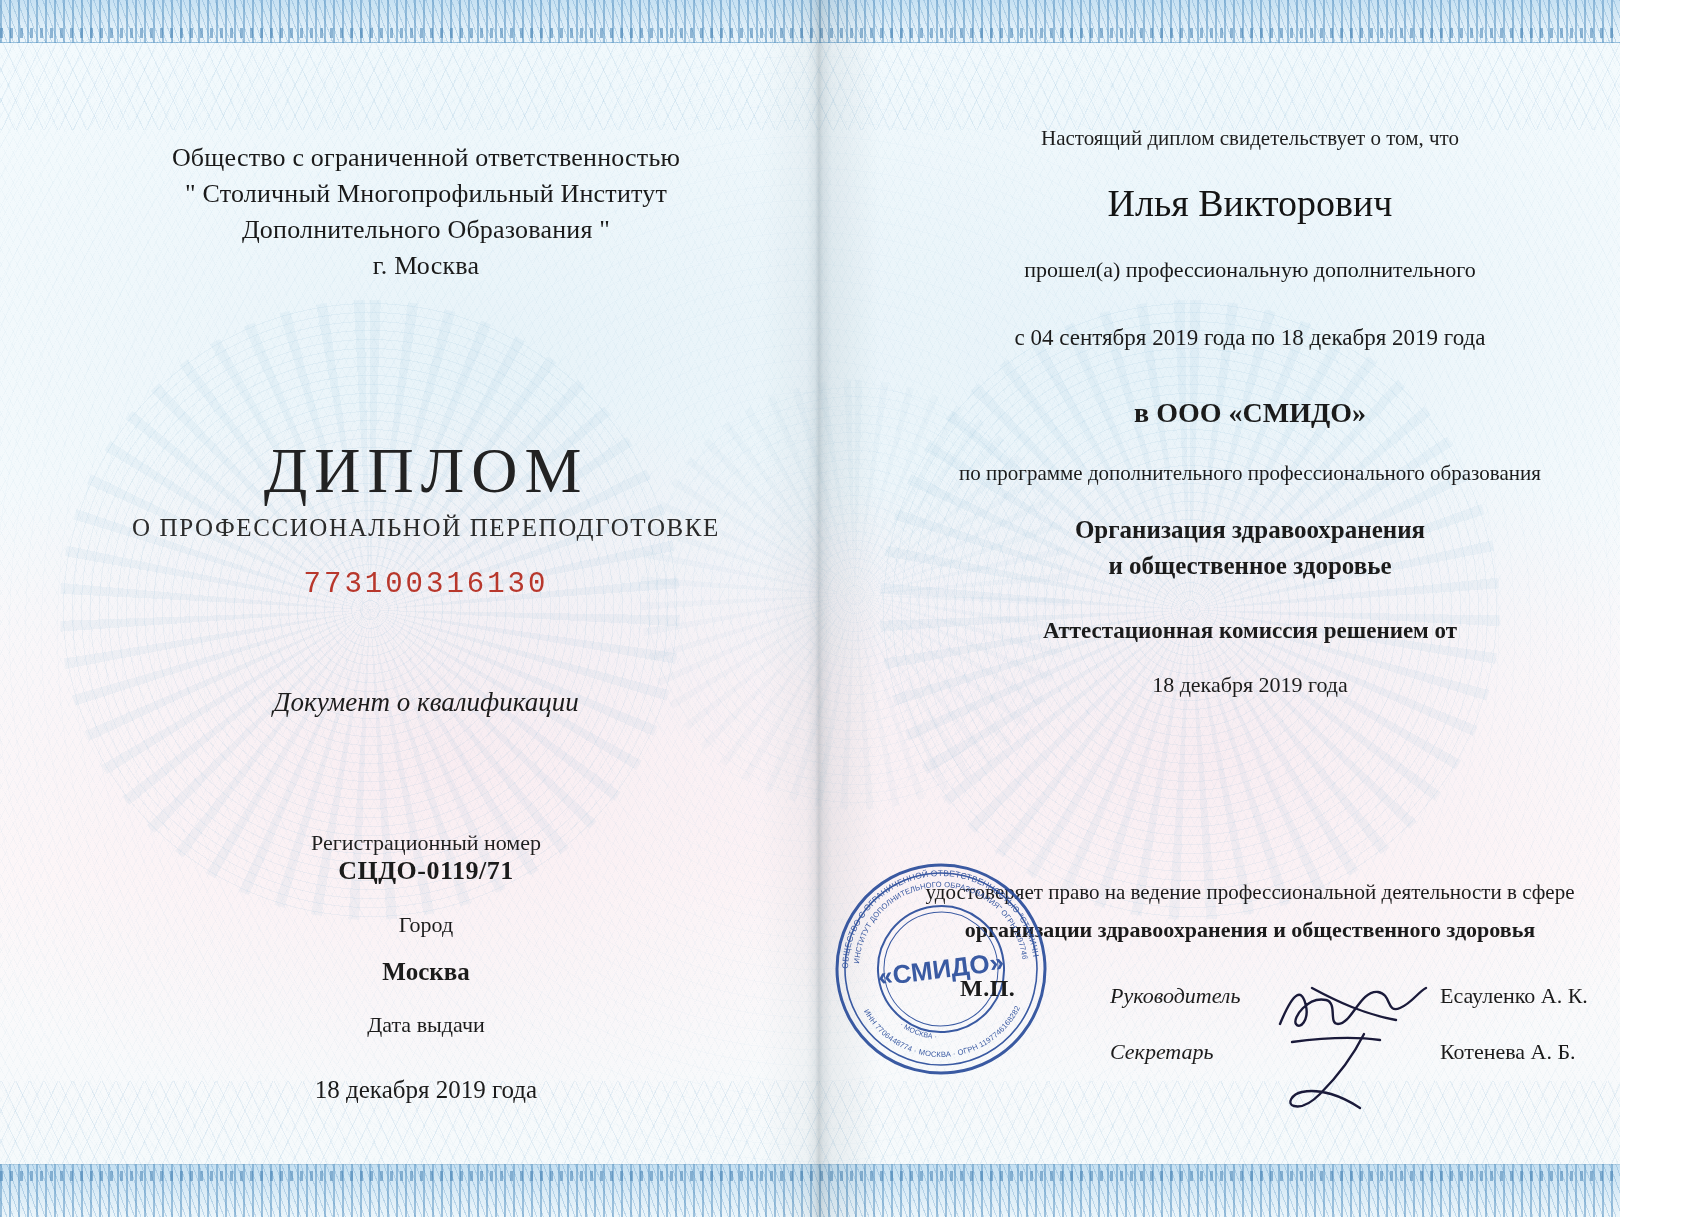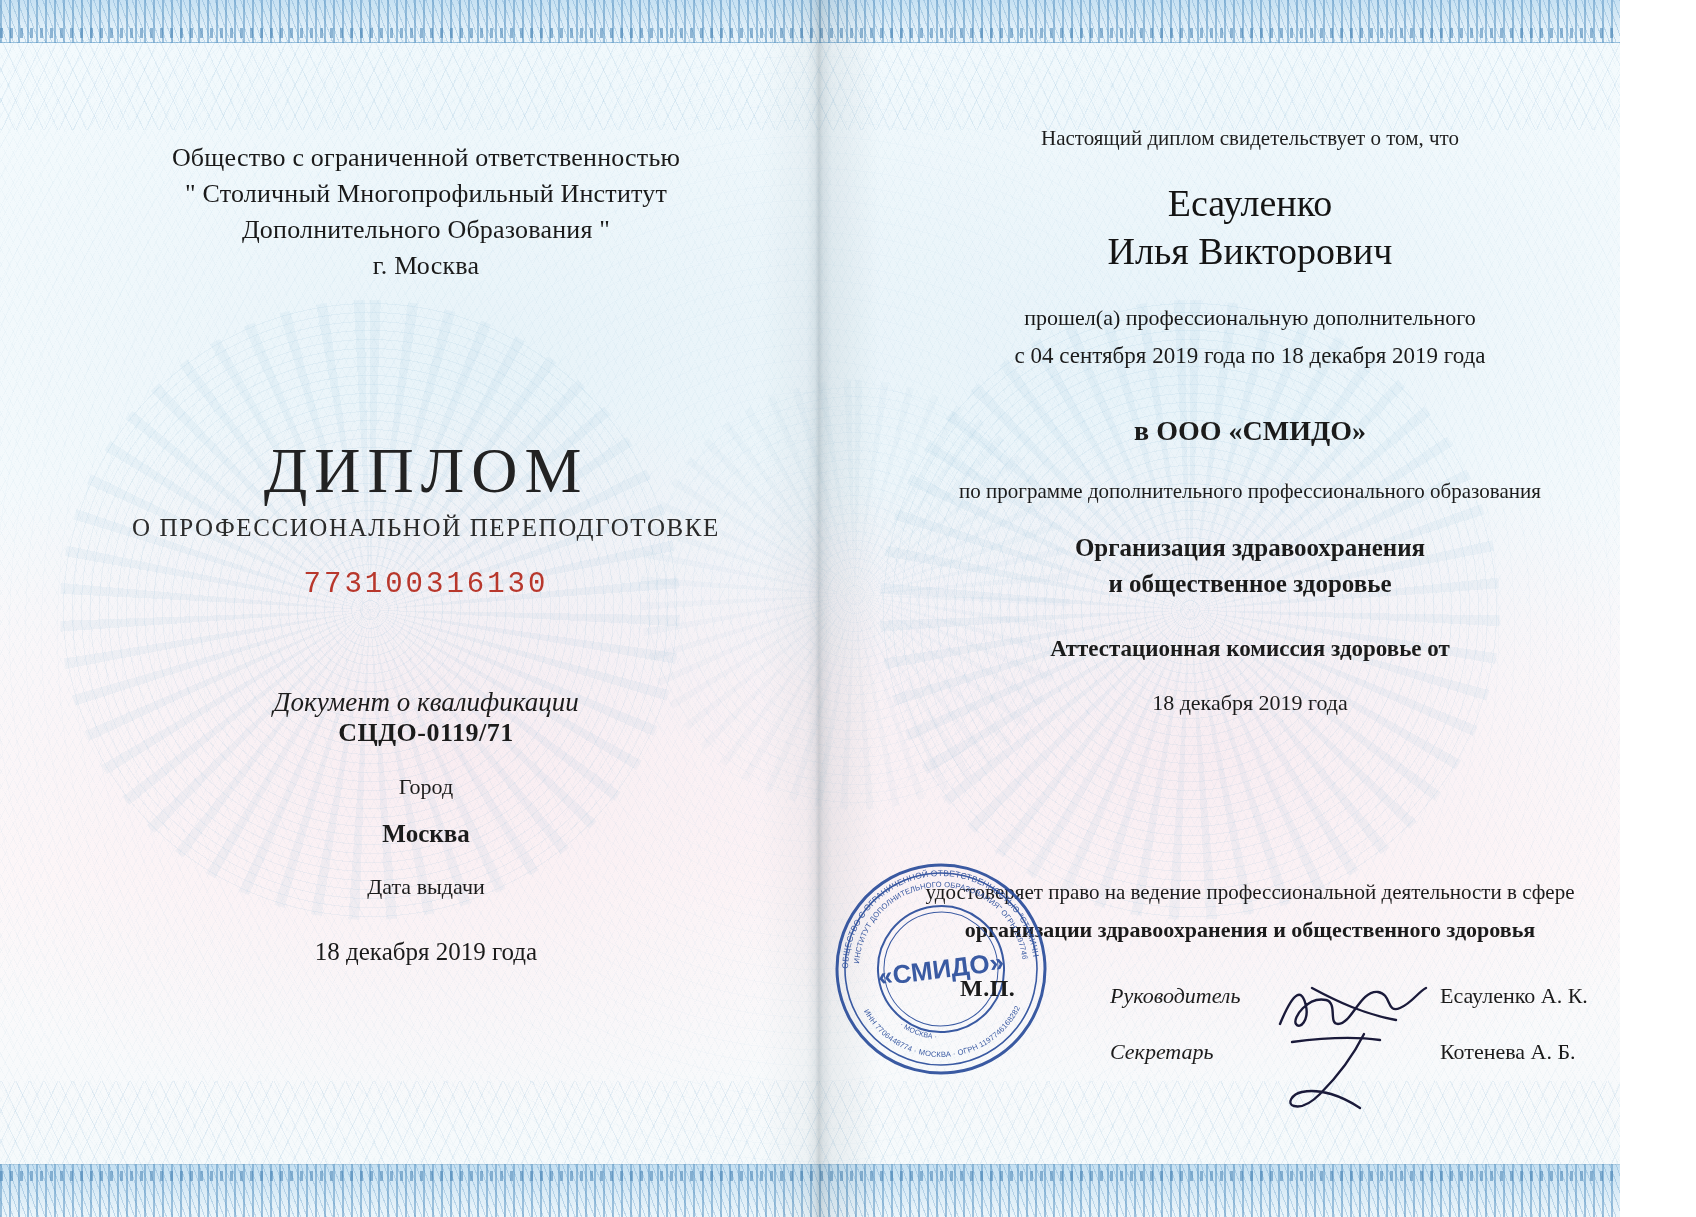--- a/index.html
+++ b/index.html
@@ -190,21 +190,21 @@
     font-size: 38px;
     line-height: 48px;
     color: #141414;
   }
   .r-name .ln { display:block; }
   .r-line {
     margin-top: 30px;
     font-size: 22px;
     color: #171717;
   }
-  .r-period { margin-top: 12px; font-size: 23px; }
+  .r-period { margin-top: 42px; font-size: 23px; }
   .r-org { margin-top: 46px; font-size: 28px; font-weight: 700; }
   .r-prog-label { margin-top: 32px; font-size: 21px; }
   .r-prog {
     margin-top: 26px;
     font-size: 25px;
     font-weight: 700;
     line-height: 36px;
   }
   .r-commission {
     margin-top: 34px;
@@ -316,49 +316,49 @@
       <div>Дополнительного Образования "</div>
       <div>г. Москва</div>
     </div>
 
     <div class="title-main">ДИПЛОМ</div>
     <div class="title-sub">О ПРОФЕССИОНАЛЬНОЙ ПЕРЕПОДГОТОВКЕ</div>
     <div class="blank-number">773100316130</div>
 
     <div class="doc-kind">Документ о квалификации</div>
 
+    <div class="reg-label">Регистрационный номер</div>
     <div class="reg-value">СЦДО-0119/71</div>
 
     <div class="city-label">Город</div>
     <div class="city-value">Москва</div>
 
     <div class="date-label">Дата выдачи</div>
     <div class="date-value">18 декабря 2019 года</div>
   </div>
 
   <div class="right">
 
     <div class="r-lead">Настоящий диплом свидетельствует о том, что</div>
 
     <div class="r-name">
-      <span class="ln">Есауленко</span>
       <span class="ln">Илья Викторович</span>
     </div>
 
     <div class="r-line">прошел(а) профессиональную дополнительного</div>
     <div class="r-period">с 04 сентября 2019 года по 18 декабря 2019 года</div>
     <div class="r-org">в ООО «СМИДО»</div>
     <div class="r-prog-label">по программе дополнительного профессионального образования</div>
 
     <div class="r-prog">
       <div>Организация здравоохранения</div>
       <div>и общественное здоровье</div>
     </div>
 
-    <div class="r-commission">Аттестационная комиссия здоровье от</div>
+    <div class="r-commission">Аттестационная комиссия решением от</div>
     <div class="r-commission-date">18 декабря 2019 года</div>
   </div>
 
   <div class="r-rights">
     <div class="l1">удостоверяет право на ведение профессиональной деятельности в сфере</div>
     <div class="l2">организации здравоохранения и общественного здоровья</div>
   </div>
 
   <div class="stamp">
     <svg width="218" height="218" viewBox="0 0 218 218" xmlns="http://www.w3.org/2000/svg">

